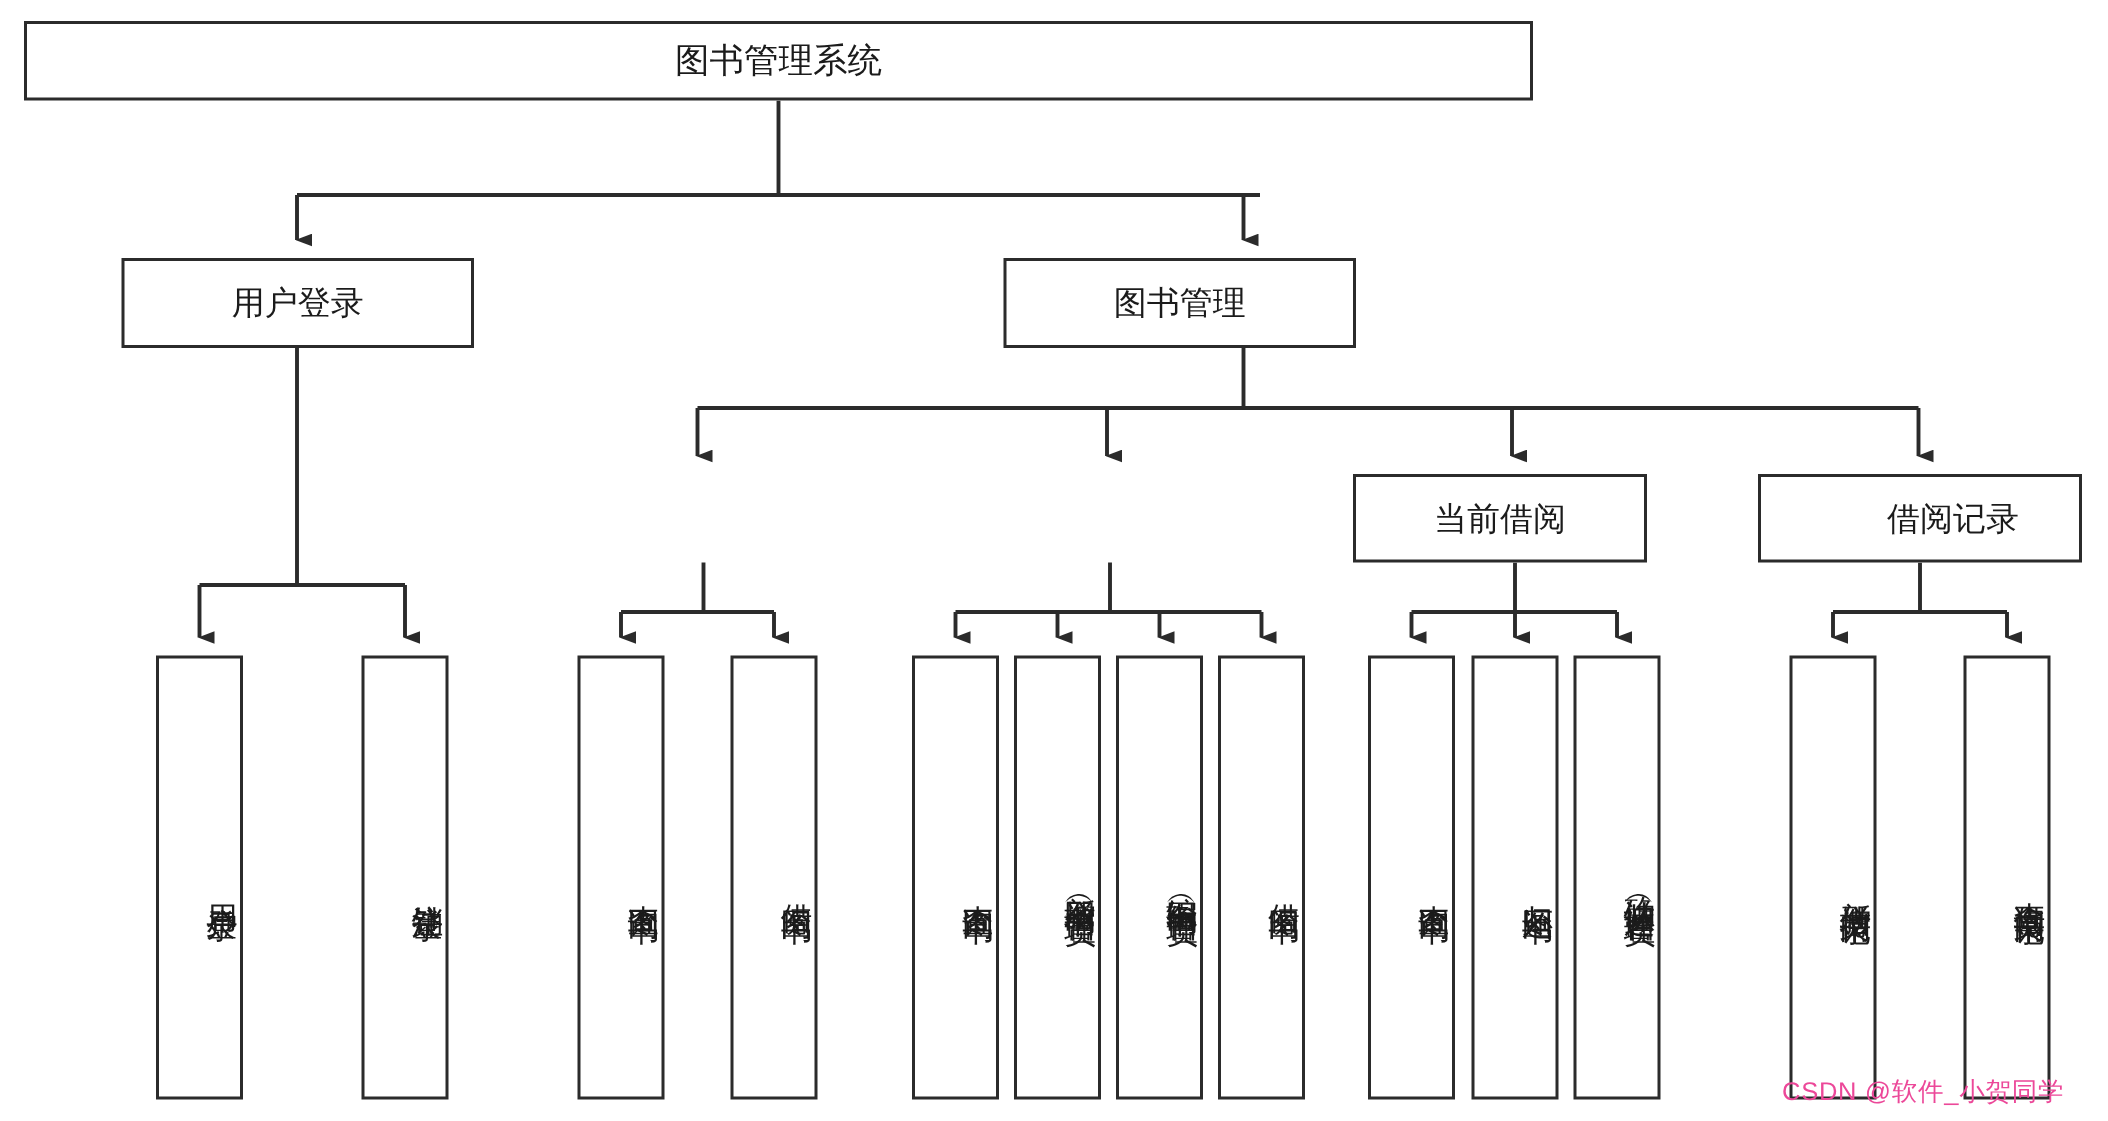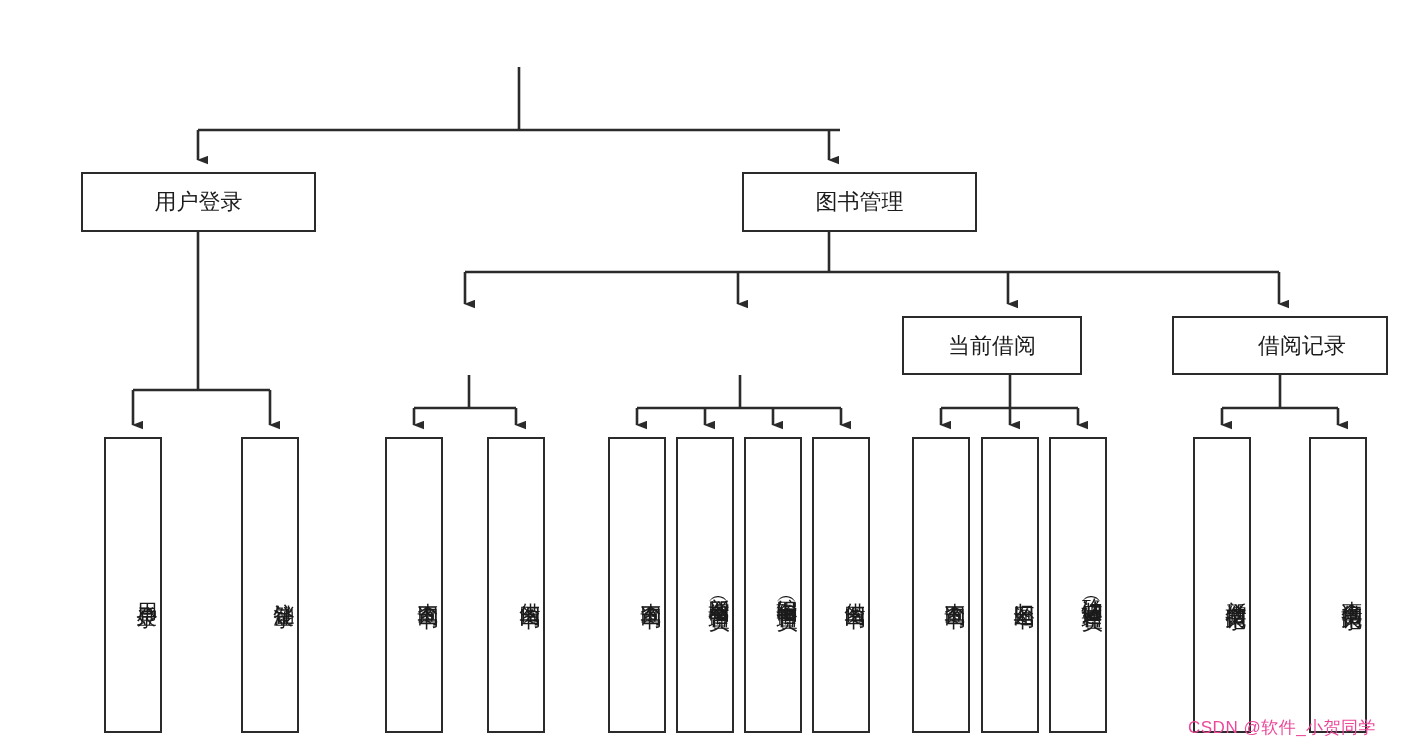--- a/index.html
+++ b/index.html
@@ -90,25 +90,26 @@
       <path d="M1010,408 L1010,425" marker-end="url(#arw)"></path>
       <path d="M1078,408 L1078,425" marker-end="url(#arw)"></path>
 
       <path d="M1280,375 L1280,408"></path>
       <path d="M1222,408 L1338,408"></path>
       <path d="M1222,408 L1222,425" marker-end="url(#arw)"></path>
       <path d="M1338,408 L1338,425" marker-end="url(#arw)"></path>
     </g>
   </svg>
 
+  <div class="node root" style="left:16px;top:14px;width:1006px;height:53px;">图书管理系统</div>
 
   <div class="node horiz" style="left:81px;top:172px;width:235px;height:60px;">用户登录</div>
-  <div class="node horiz" style="left:742px;top:172px;width:235px;height:60px;">图书管理</div>
+  <div class="node horiz" style="left:669px;top:172px;width:235px;height:60px;">图书管理</div>
 
-  <div class="node horiz" style="left:902px;top:316px;width:180px;height:59px;">当前借阅</div>
+  <div class="node horiz" style="left:902px;top:316px;width:196px;height:59px;">当前借阅</div>
   <div class="node horiz" style="left:1172px;top:316px;width:216px;height:59px;padding-left:44px;">借阅记录</div>
 
   <div class="node leaf" style="left:104px;top:437px;width:58px;height:296px;">用户登录</div>
   <div class="node leaf" style="left:241px;top:437px;width:58px;height:296px;">注销登录</div>
 
   <div class="node leaf" style="left:385px;top:437px;width:58px;height:296px;">查询图书</div>
   <div class="node leaf" style="left:487px;top:437px;width:58px;height:296px;">借阅图书</div>
 
   <div class="node leaf" style="left:608px;top:437px;width:58px;height:296px;">查询图书</div>
   <div class="node leaf" style="left:676px;top:437px;width:58px;height:296px;">新增图书（管理员）</div>

